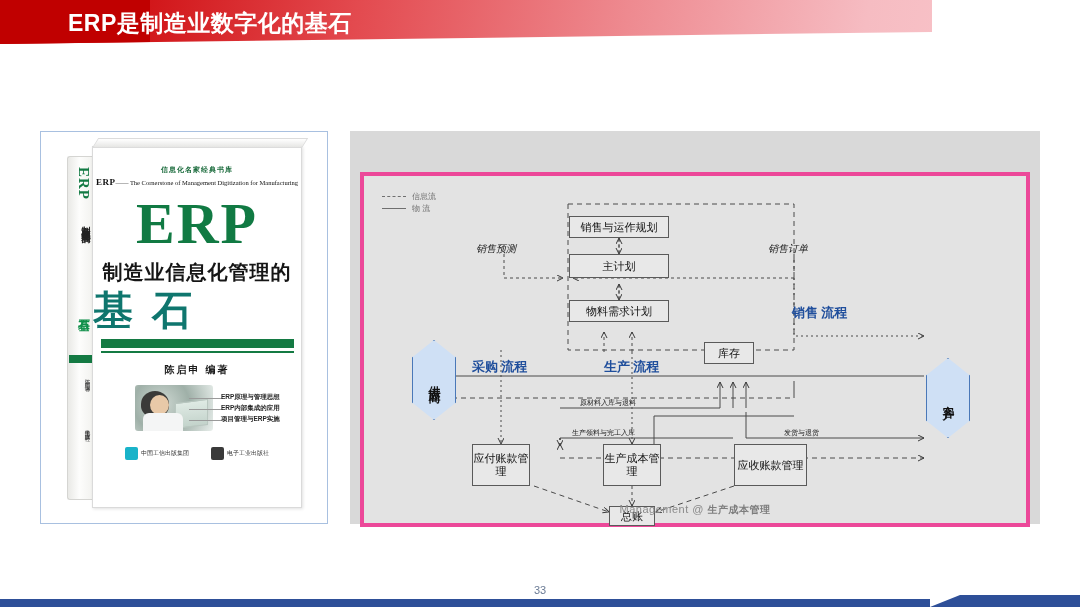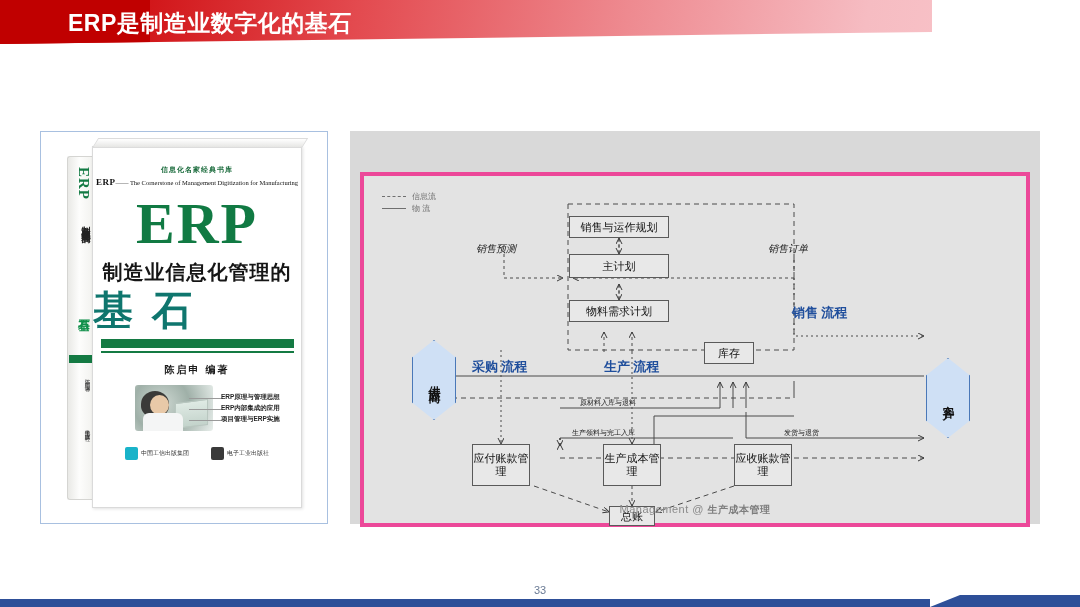--- a/index.html
+++ b/index.html
@@ -339,21 +339,21 @@
         <path d="M196,270 L196,268" stroke-dasharray="2,3" marker-end="url(#ah)"></path>
       </g>
     </svg>
 
     <div class="nodebox" style="left:205px;top:40px;width:100px;height:22px;">销售与运作规划</div>
     <div class="nodebox" style="left:205px;top:78px;width:100px;height:24px;">主计划</div>
     <div class="nodebox" style="left:205px;top:124px;width:100px;height:22px;text-align:right;">物料需求计划</div>
     <div class="nodebox" style="left:340px;top:166px;width:50px;height:22px;">库存</div>
     <div class="nodebox" style="left:108px;top:268px;width:58px;height:42px;">应付账款管理</div>
     <div class="nodebox" style="left:239px;top:268px;width:58px;height:42px;">生产成本管理</div>
-    <div class="nodebox" style="left:370px;top:268px;width:58px;height:42px;">应收账款管理</div>
+    <div class="nodebox" style="left:370px;top:268px;width:73px;height:42px;">应收账款管理</div>
     <div class="nodebox" style="left:245px;top:330px;width:46px;height:20px;">总账</div>
 
     <div class="hexnode" style="left:48px;top:164px;width:42px;height:78px;">供应商</div>
     <div class="hexnode" style="left:562px;top:182px;width:42px;height:78px;">客户</div>
 
     <div class="proc-label" style="left:108px;top:182px;">采购 流程</div>
     <div class="proc-label" style="left:240px;top:182px;">生产 流程</div>
     <div class="proc-label" style="left:428px;top:128px;">销售 流程</div>
 
     <div class="flow-label" style="left:112px;top:66px;">销售预测</div>

